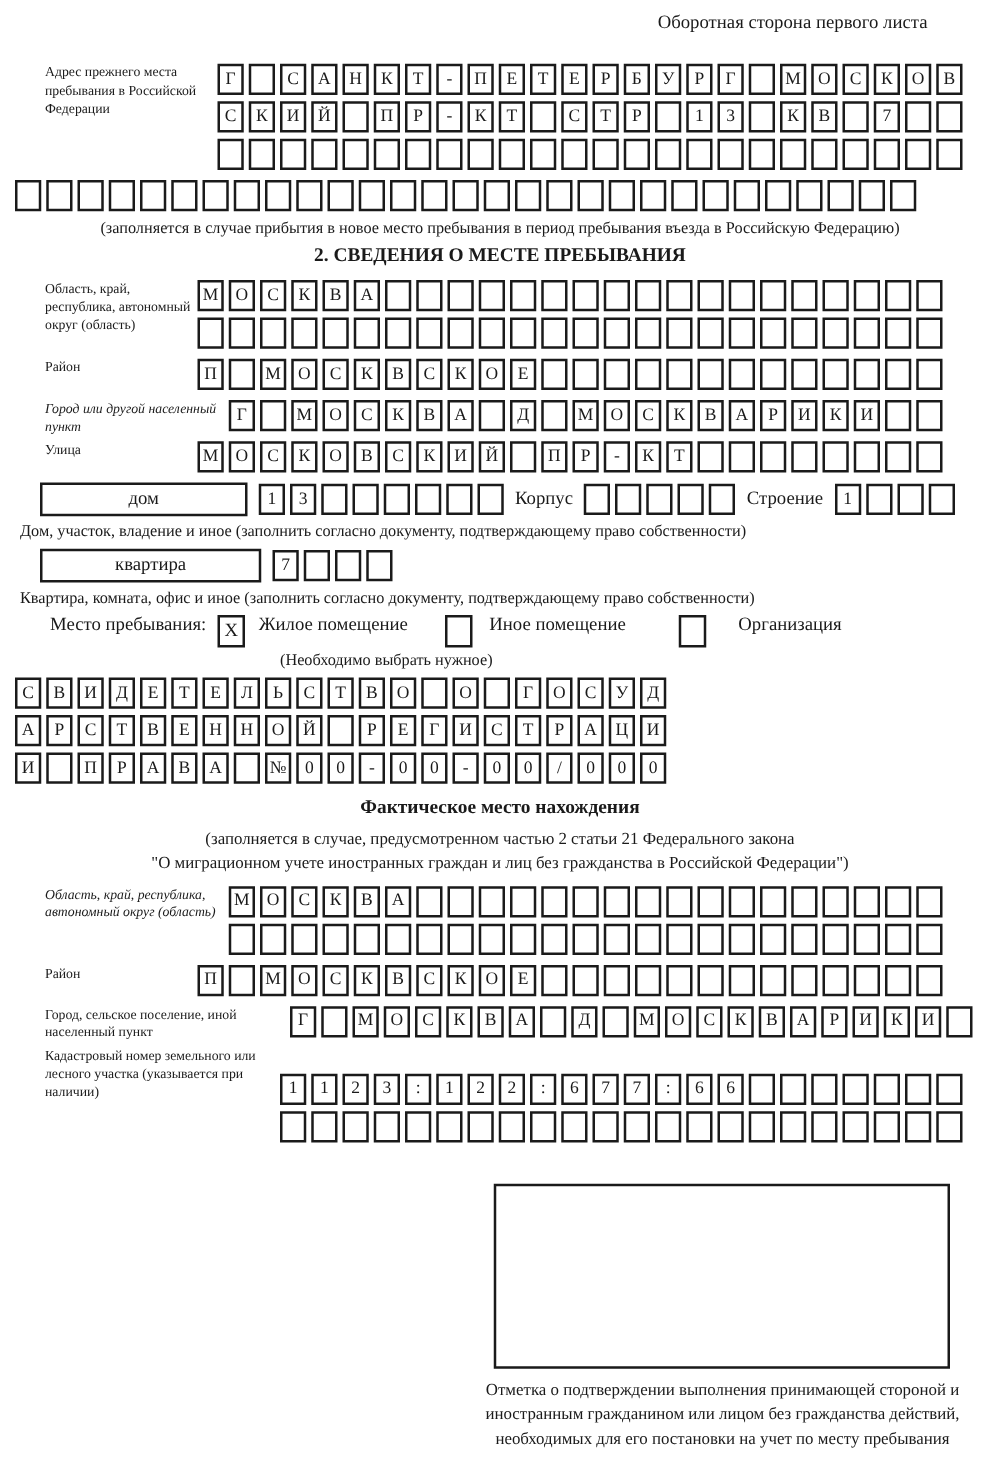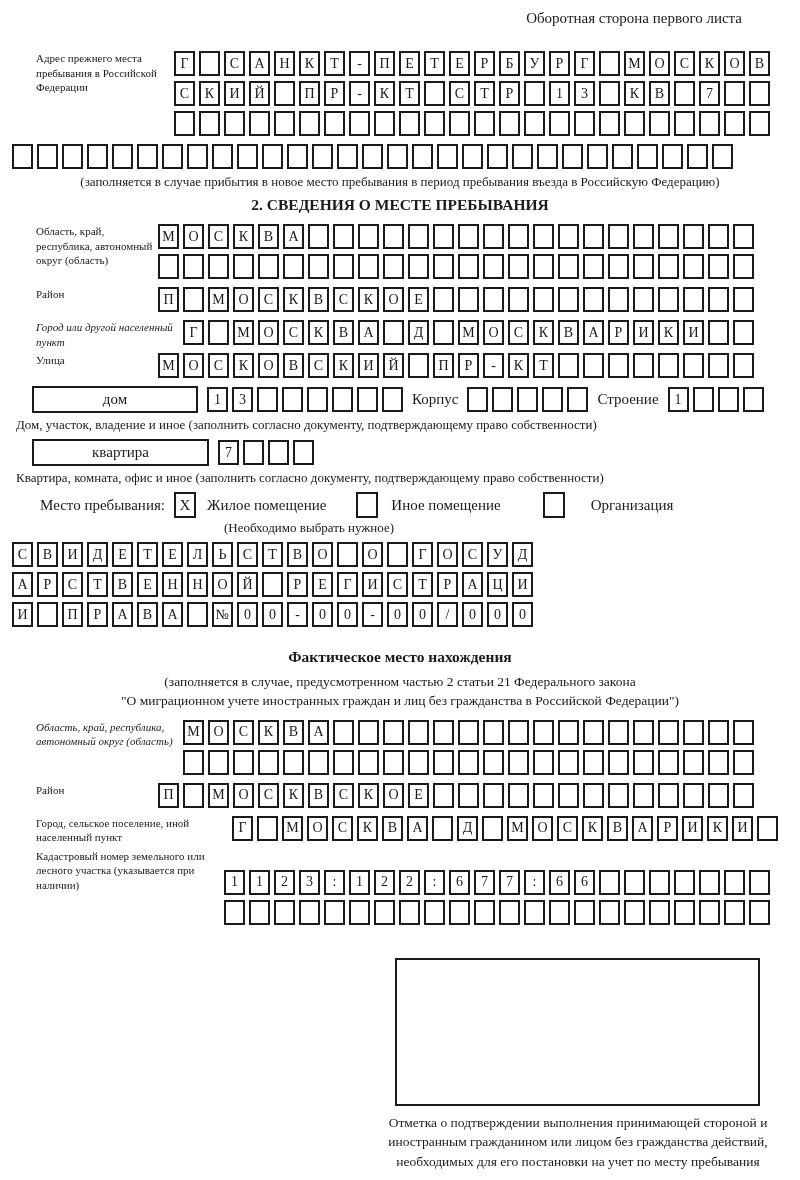--- a/index.html
+++ b/index.html
@@ -22,21 +22,21 @@
 
   .caption{ font-size:13px; text-align:center; margin:1px 0 6px 0; }
   .caption-left{ font-size:13px; margin:0 0 6px 4px; }
   .section-title{ font-weight:bold; text-align:center; font-size:15.5px; margin:2px 0 10px 0; }
 
   .inline-row{ display:flex; align-items:center; margin:2px 0 4px 20px; }
   .text-box{ border:2px solid var(--ink); height:27px; box-sizing:border-box; display:flex;
              align-items:center; justify-content:center; font-size:15px; flex:none; }
   .inline-label{ font-size:15px; padding:0 9px; white-space:nowrap; }
 
-  .mesto-row{ display:flex; align-items:center; margin:4px 0 2px 28px; font-size:15px; }
+  .mesto-row{ display:flex; margin:4px 0 2px 28px; font-size:15px; }
   .checkbox{ flex:none; width:22px; height:26px; border:2px solid var(--ink); box-sizing:border-box;
              display:flex; align-items:center; justify-content:center; font-size:15px; }
   .opt-label{ white-space:nowrap; }
 
   .fact-note{ font-size:13.5px; text-align:center; line-height:1.4; }
 
   .kad-offset{ margin-top:21px; }
 
   .stamp-box{ width:365px; height:148px; border:2px solid var(--ink); margin:28px 0 0 383px; box-sizing:border-box; }
   .footer-caption{ width:440px; margin:7px 0 0 346px; text-align:center; font-size:13.5px; line-height:1.45; }
@@ -440,21 +440,21 @@
           <span class="cell">0</span>
           <span class="cell">0</span>
           <span class="cell">/</span>
           <span class="cell">0</span>
           <span class="cell">0</span>
           <span class="cell">0</span>
         </div>
     </div>
   </div>
 
-  <div class="section-title" style="margin-top:16px;margin-bottom:7px">Фактическое место нахождения</div>
+  <div class="section-title" style="margin-top:5px;margin-bottom:7px">Фактическое место нахождения</div>
   <div class="fact-note">(заполняется в случае, предусмотренном частью 2 статьи 21 Федерального закона</div>
   <div class="fact-note" style="margin-bottom:9px">"О миграционном учете иностранных граждан и лиц без гражданства в Российской Федерации")</div>
 
   <div class="field-row">
     <div class="label w171">Область, край, республика, автономный округ (область)</div>
     <div class="cell-col">
       <div class="cells">
           <span class="cell">М</span>
           <span class="cell">О</span>
           <span class="cell">С</span>

